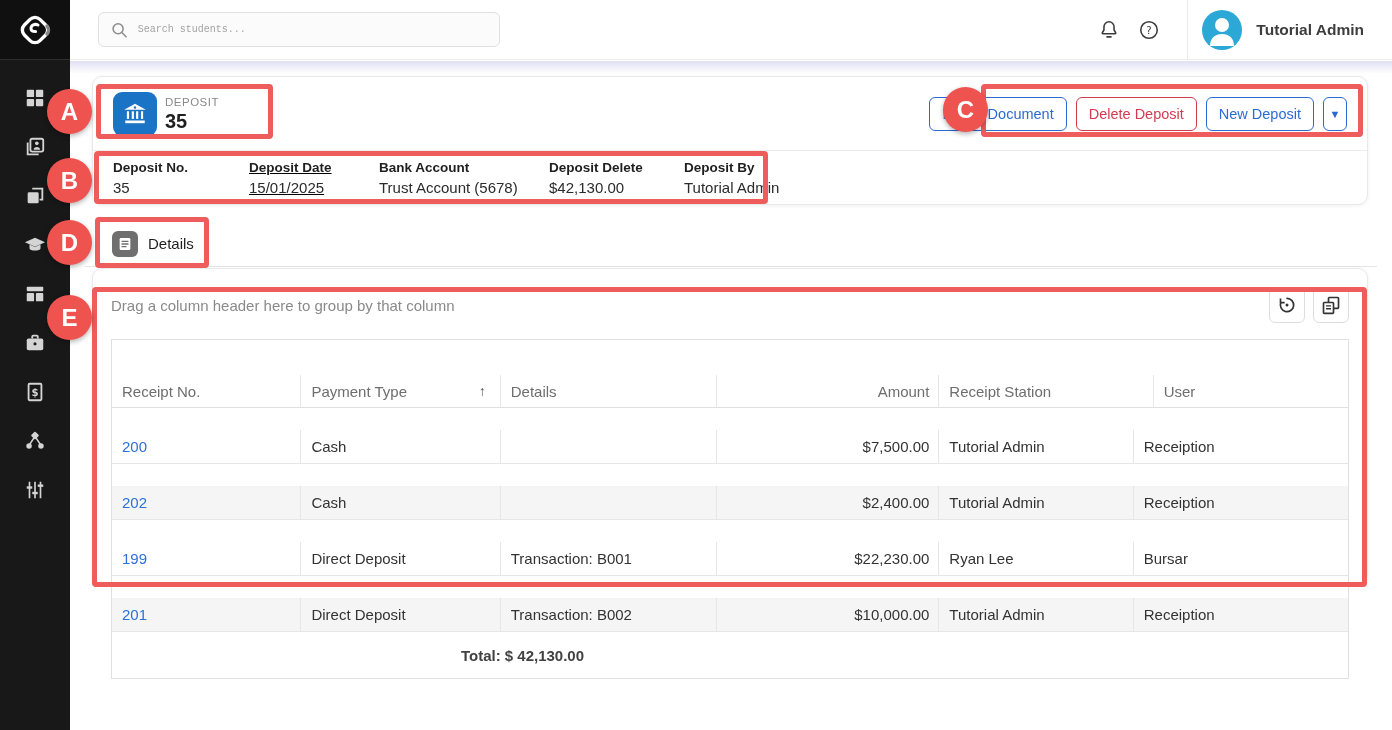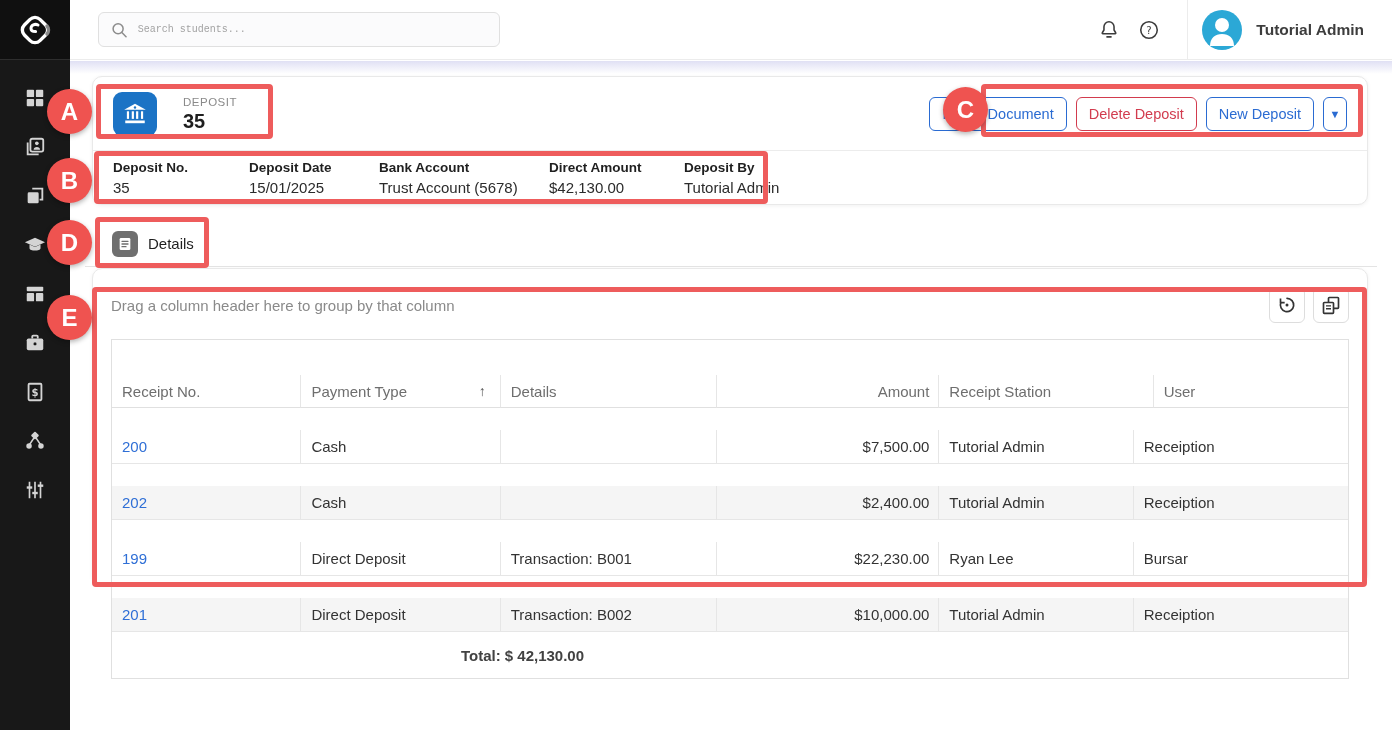--- a/index.html
+++ b/index.html
@@ -22,31 +22,31 @@
   .icon-btn { width:40px; height:40px; display:flex; align-items:center; justify-content:center; cursor:pointer; }
   .topbar-divider { width:1px; height:60px; background:#ececec; margin:0 14px 0 18px; }
   .avatar { width:40px; height:40px; border-radius:50%; background:#2ba8d6; display:flex; align-items:flex-end; justify-content:center; overflow:hidden; margin-right:14px; }
   .user-name { font-size:15.5px; font-weight:700; color:#3d3d3d; margin-right:28px; }
 
   
   .card { position:absolute; background:#fff; border:1px solid #e9e9e9; border-radius:10px; box-shadow:0 1px 4px rgba(0,0,0,0.06); z-index:2; }
   .card-header-area { left:92px; top:76px; width:1276px; height:129px; }
   .card-head-row { display:flex; align-items:center; padding:15px 20px 14px 20px; }
   .bank-tile { width:44px; height:44px; border-radius:9px; background:#1b73c5; display:flex; align-items:center; justify-content:center; flex:0 0 auto; }
-  .head-meta { margin-left:26px; }
+  .head-meta { margin-left:8px; }
   .head-label { font-size:11.5px; letter-spacing:0.5px; color:#8a8a8a; font-weight:400; }
   .head-number { font-size:20px; font-weight:700; color:#1f1f1f; margin-top:2px; }
   .head-buttons { margin-left:auto; display:flex; align-items:center; gap:9px; }
   .btn { height:34px; padding:0 12px; border-radius:6px; background:#fff; font-size:14.5px; display:flex; align-items:center; justify-content:center; cursor:pointer; font-family:"Liberation Sans", sans-serif; }
   .btn-blue { border:1px solid #2a6bd2; color:#2a6bd2; }
   .btn-red  { border:1px solid #d23b4e; color:#d23b4e; }
   .btn-caret { width:24px; padding:0; border:1px solid #2a6bd2; color:#2a6bd2; font-size:11px; }
   .card-divider { border-top:1px solid #ececec; }
   .info-row { display:flex; padding:9px 20px 0 20px; }
-  .info-field:nth-child(1){ width:136px; } .info-field:nth-child(2){ width:130px; }
+  .info-field:nth-child(1){ width:136px; } .info-field:nth-child(2){ width:130px;text-decoration:underline; }
   .info-field:nth-child(3){ width:170px; } .info-field:nth-child(4){ width:135px; }
   .info-label { font-size:13.5px; font-weight:700; color:#1f1f1f; }
   .info-value { font-size:15px; color:#2b2b2b; margin-top:4px; }
 
   
   .tab { position:absolute; left:97px; top:219px; height:48px; background:#fff; border:1px solid #e8e8e8; border-bottom:none; border-radius:9px 9px 0 0; box-shadow:0 -1px 2px rgba(0,0,0,0.04); display:flex; align-items:center; gap:10px; padding:0 14px; z-index:3; cursor:pointer; }
   .tab-icon-tile { width:26px; height:26px; border-radius:6px; background:#6f6f6f; display:flex; align-items:center; justify-content:center; }
   .tab-label { font-size:15px; color:#1f1f1f; }
   .tab-line { position:absolute; left:85px; top:266px; width:1292px; height:1px; background:#e4e4e4; z-index:2; }
 
@@ -232,21 +232,21 @@
     </div>
     <div class="info-field">
       <div class="info-label">Deposit Date</div>
       <div class="info-value">15/01/2025</div>
     </div>
     <div class="info-field">
       <div class="info-label">Bank Account</div>
       <div class="info-value">Trust Account (5678)</div>
     </div>
     <div class="info-field">
-      <div class="info-label">Direct Amount</div>
+      <div class="info-label">Deposit Delete</div>
       <div class="info-value">$42,130.00</div>
     </div>
     <div class="info-field">
       <div class="info-label">Deposit By</div>
       <div class="info-value">Tutorial Admin</div>
     </div>
   </div>
 </div>
 
 <div class="tab">

